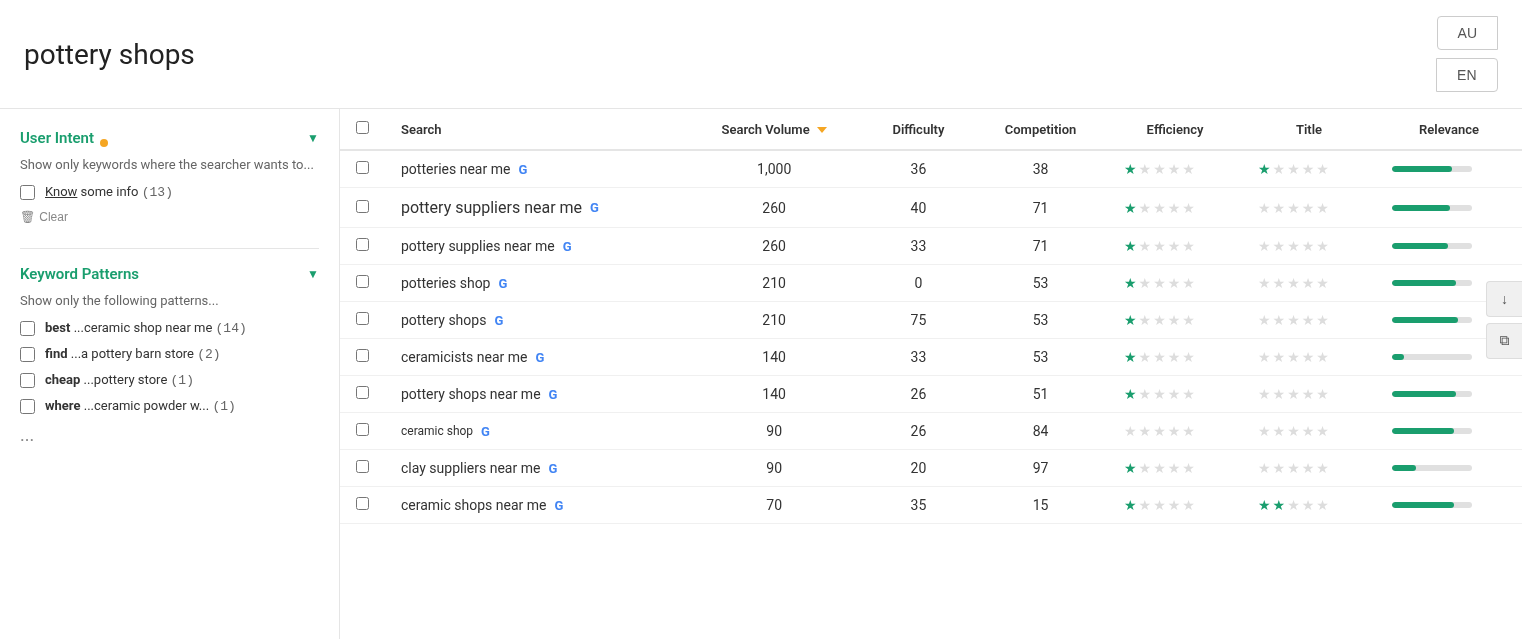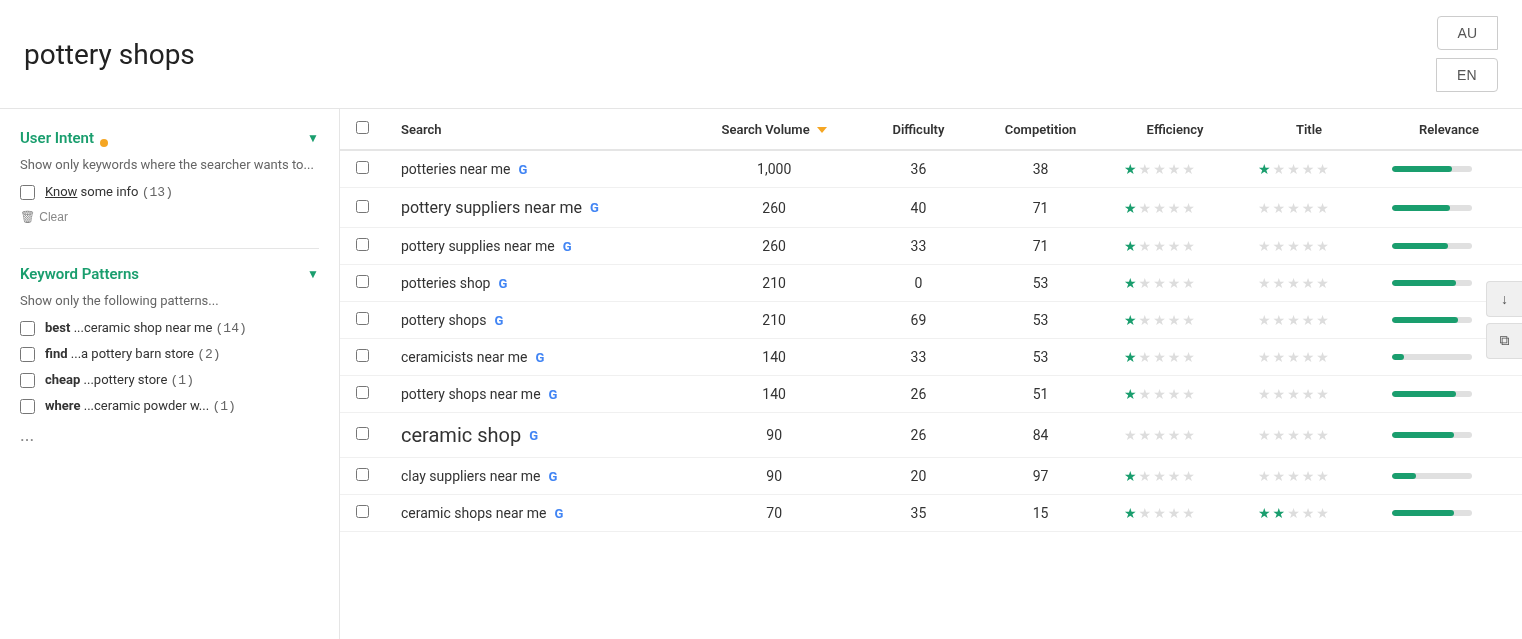--- a/index.html
+++ b/index.html
@@ -499,21 +499,21 @@
           </tr>
           <tr>
             <td><input type="checkbox" style=""></td>
             <td>
               <div class="keyword-cell">
     <span style="font-size:14px;">pottery shops</span>
     <span style="font-size:13px;font-weight:700;"><span style="color:#4285F4;">G</span></span>
   </div>
             </td>
             <td class="num">210</td>
-            <td class="num">69</td>
+            <td class="num">75</td>
             <td class="num">53</td>
             <td class="center">
               <div class="stars">
                 <span class="star filled">★</span>
                 <span class="star empty">★</span>
                 <span class="star empty">★</span>
                 <span class="star empty">★</span>
                 <span class="star empty">★</span>
               </div>
             </td>
@@ -599,21 +599,21 @@
             <td class="center">
               <div class="bar-bg">
     <div class="bar-fill" style="width:80%"></div>
   </div>
             </td>
           </tr>
           <tr>
             <td><input type="checkbox" style=""></td>
             <td>
               <div class="keyword-cell">
-    <span style="font-size:20px;">ceramic shop</span>
+    <span style="font-size:12px;">ceramic shop</span>
     <span style="font-size:13px;font-weight:700;"><span style="color:#4285F4;">G</span></span>
   </div>
             </td>
             <td class="num">90</td>
             <td class="num">26</td>
             <td class="num">84</td>
             <td class="center">
               <div class="stars">
                 <span class="star empty">★</span>
                 <span class="star empty">★</span>

